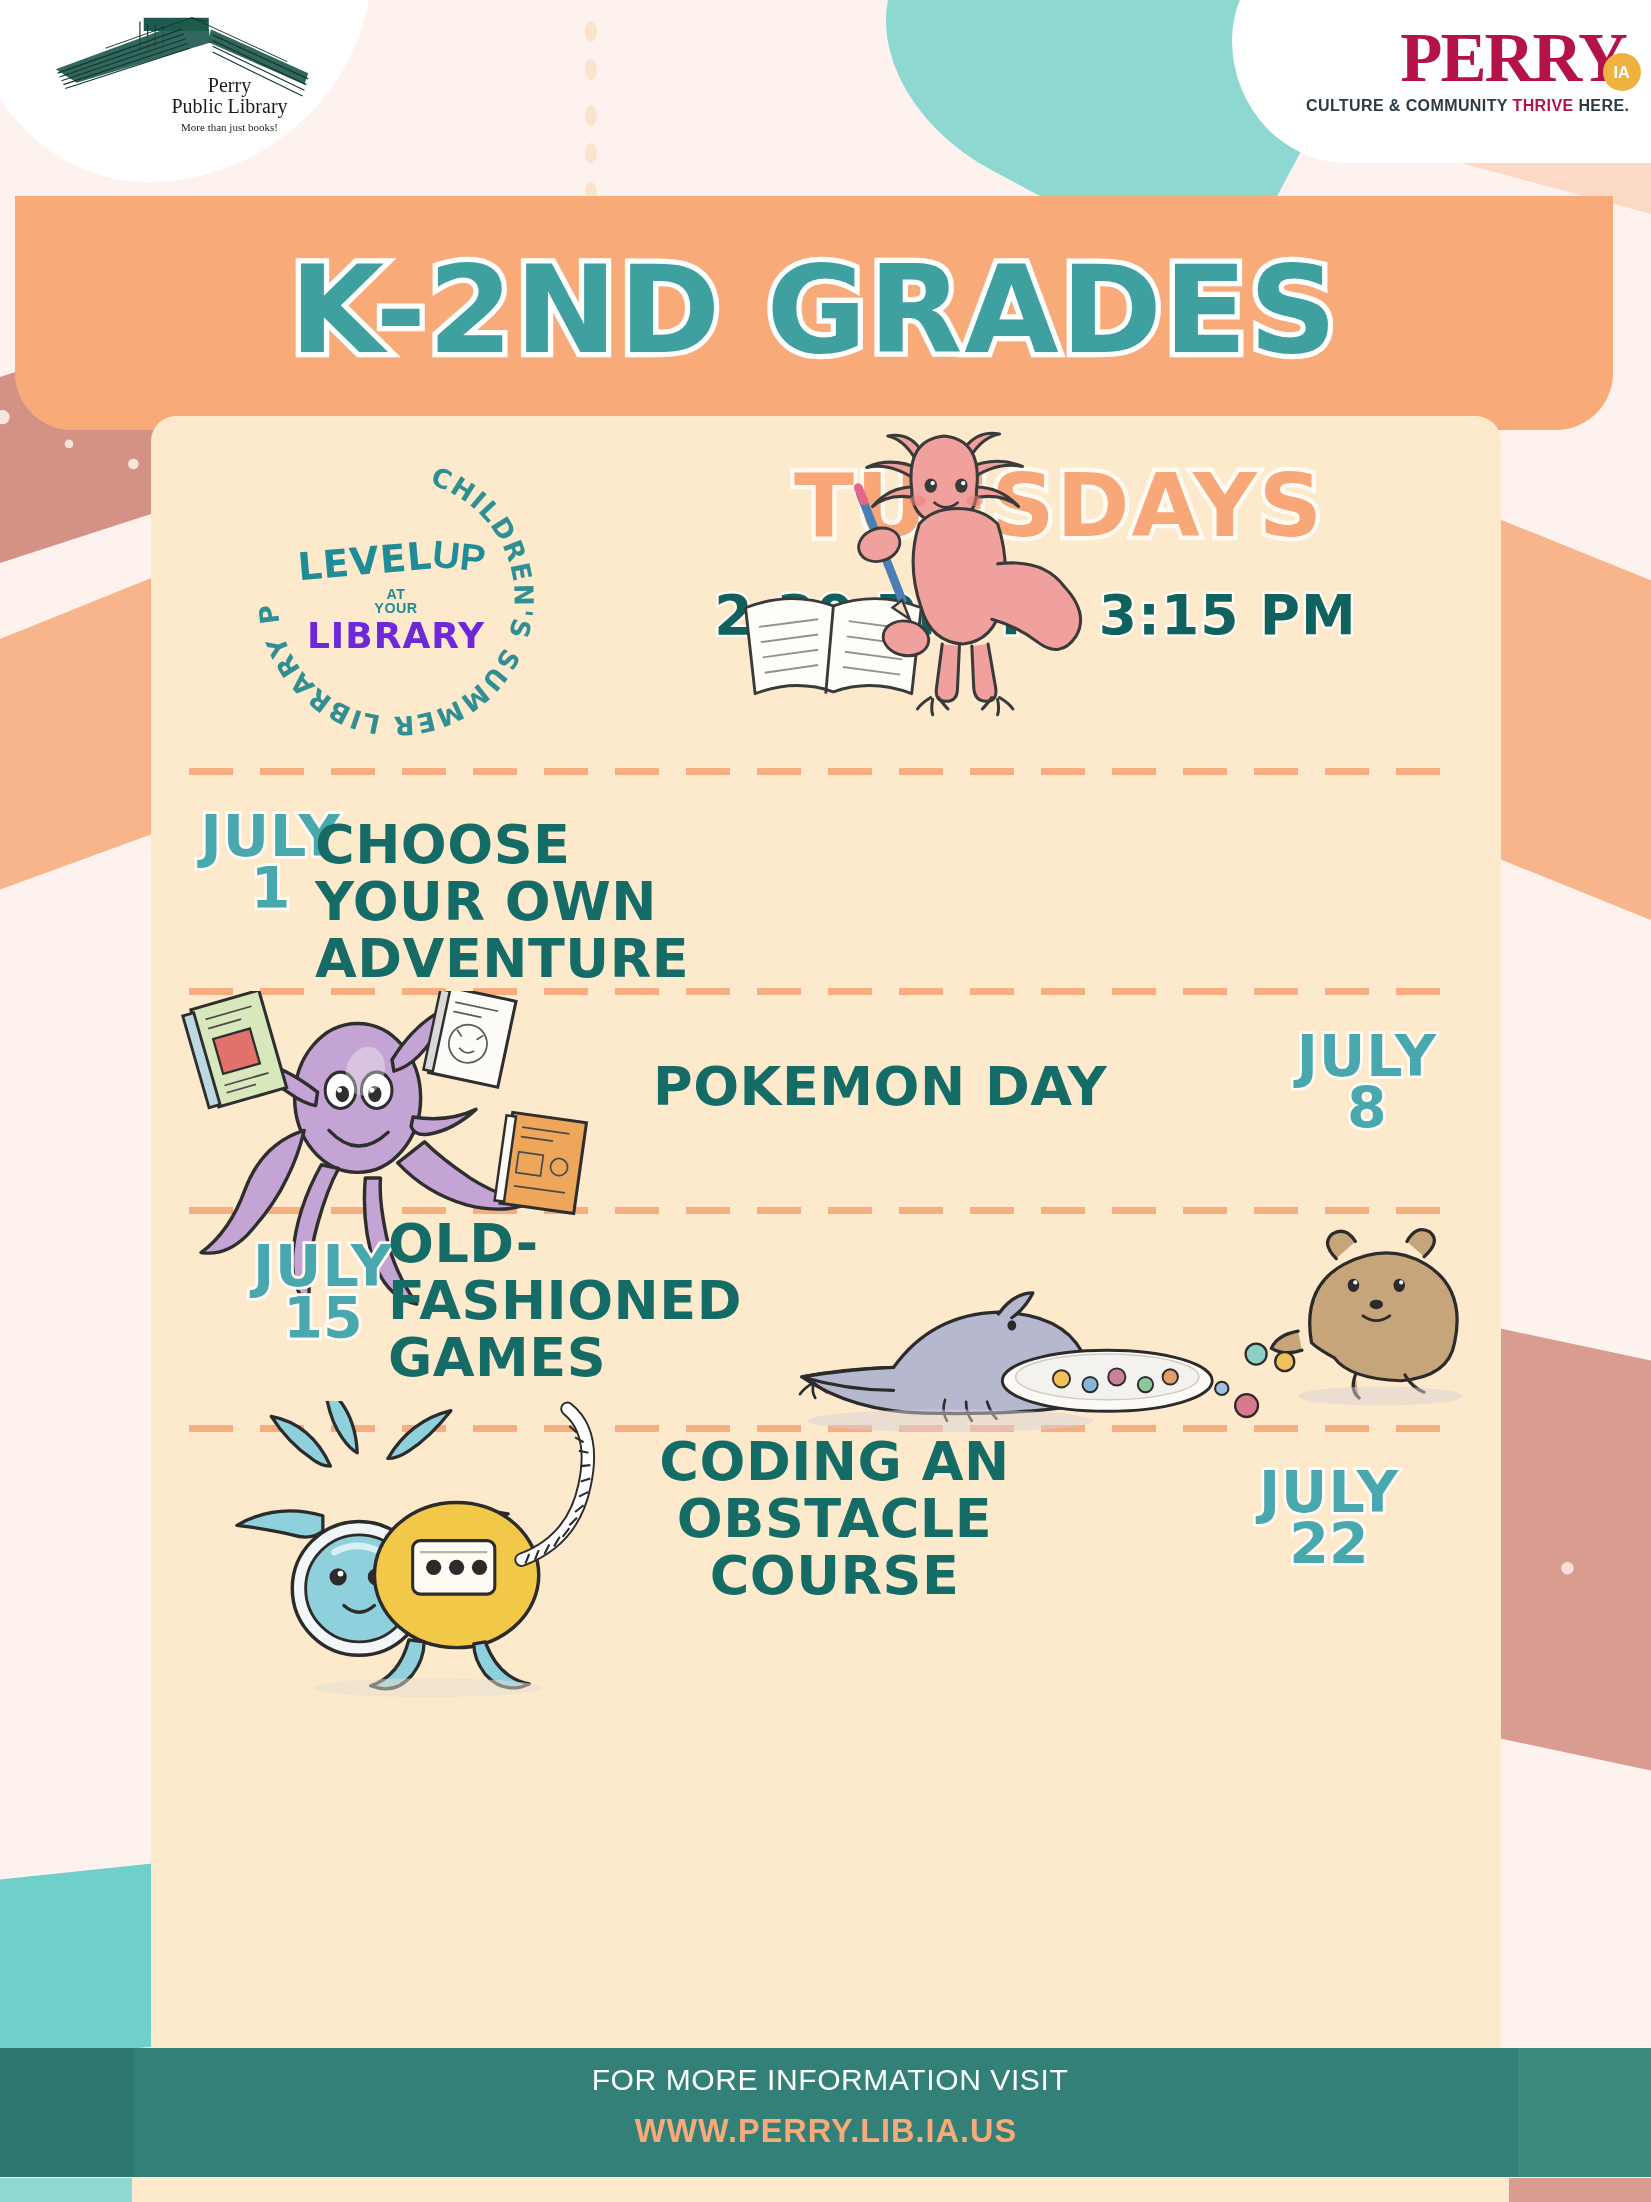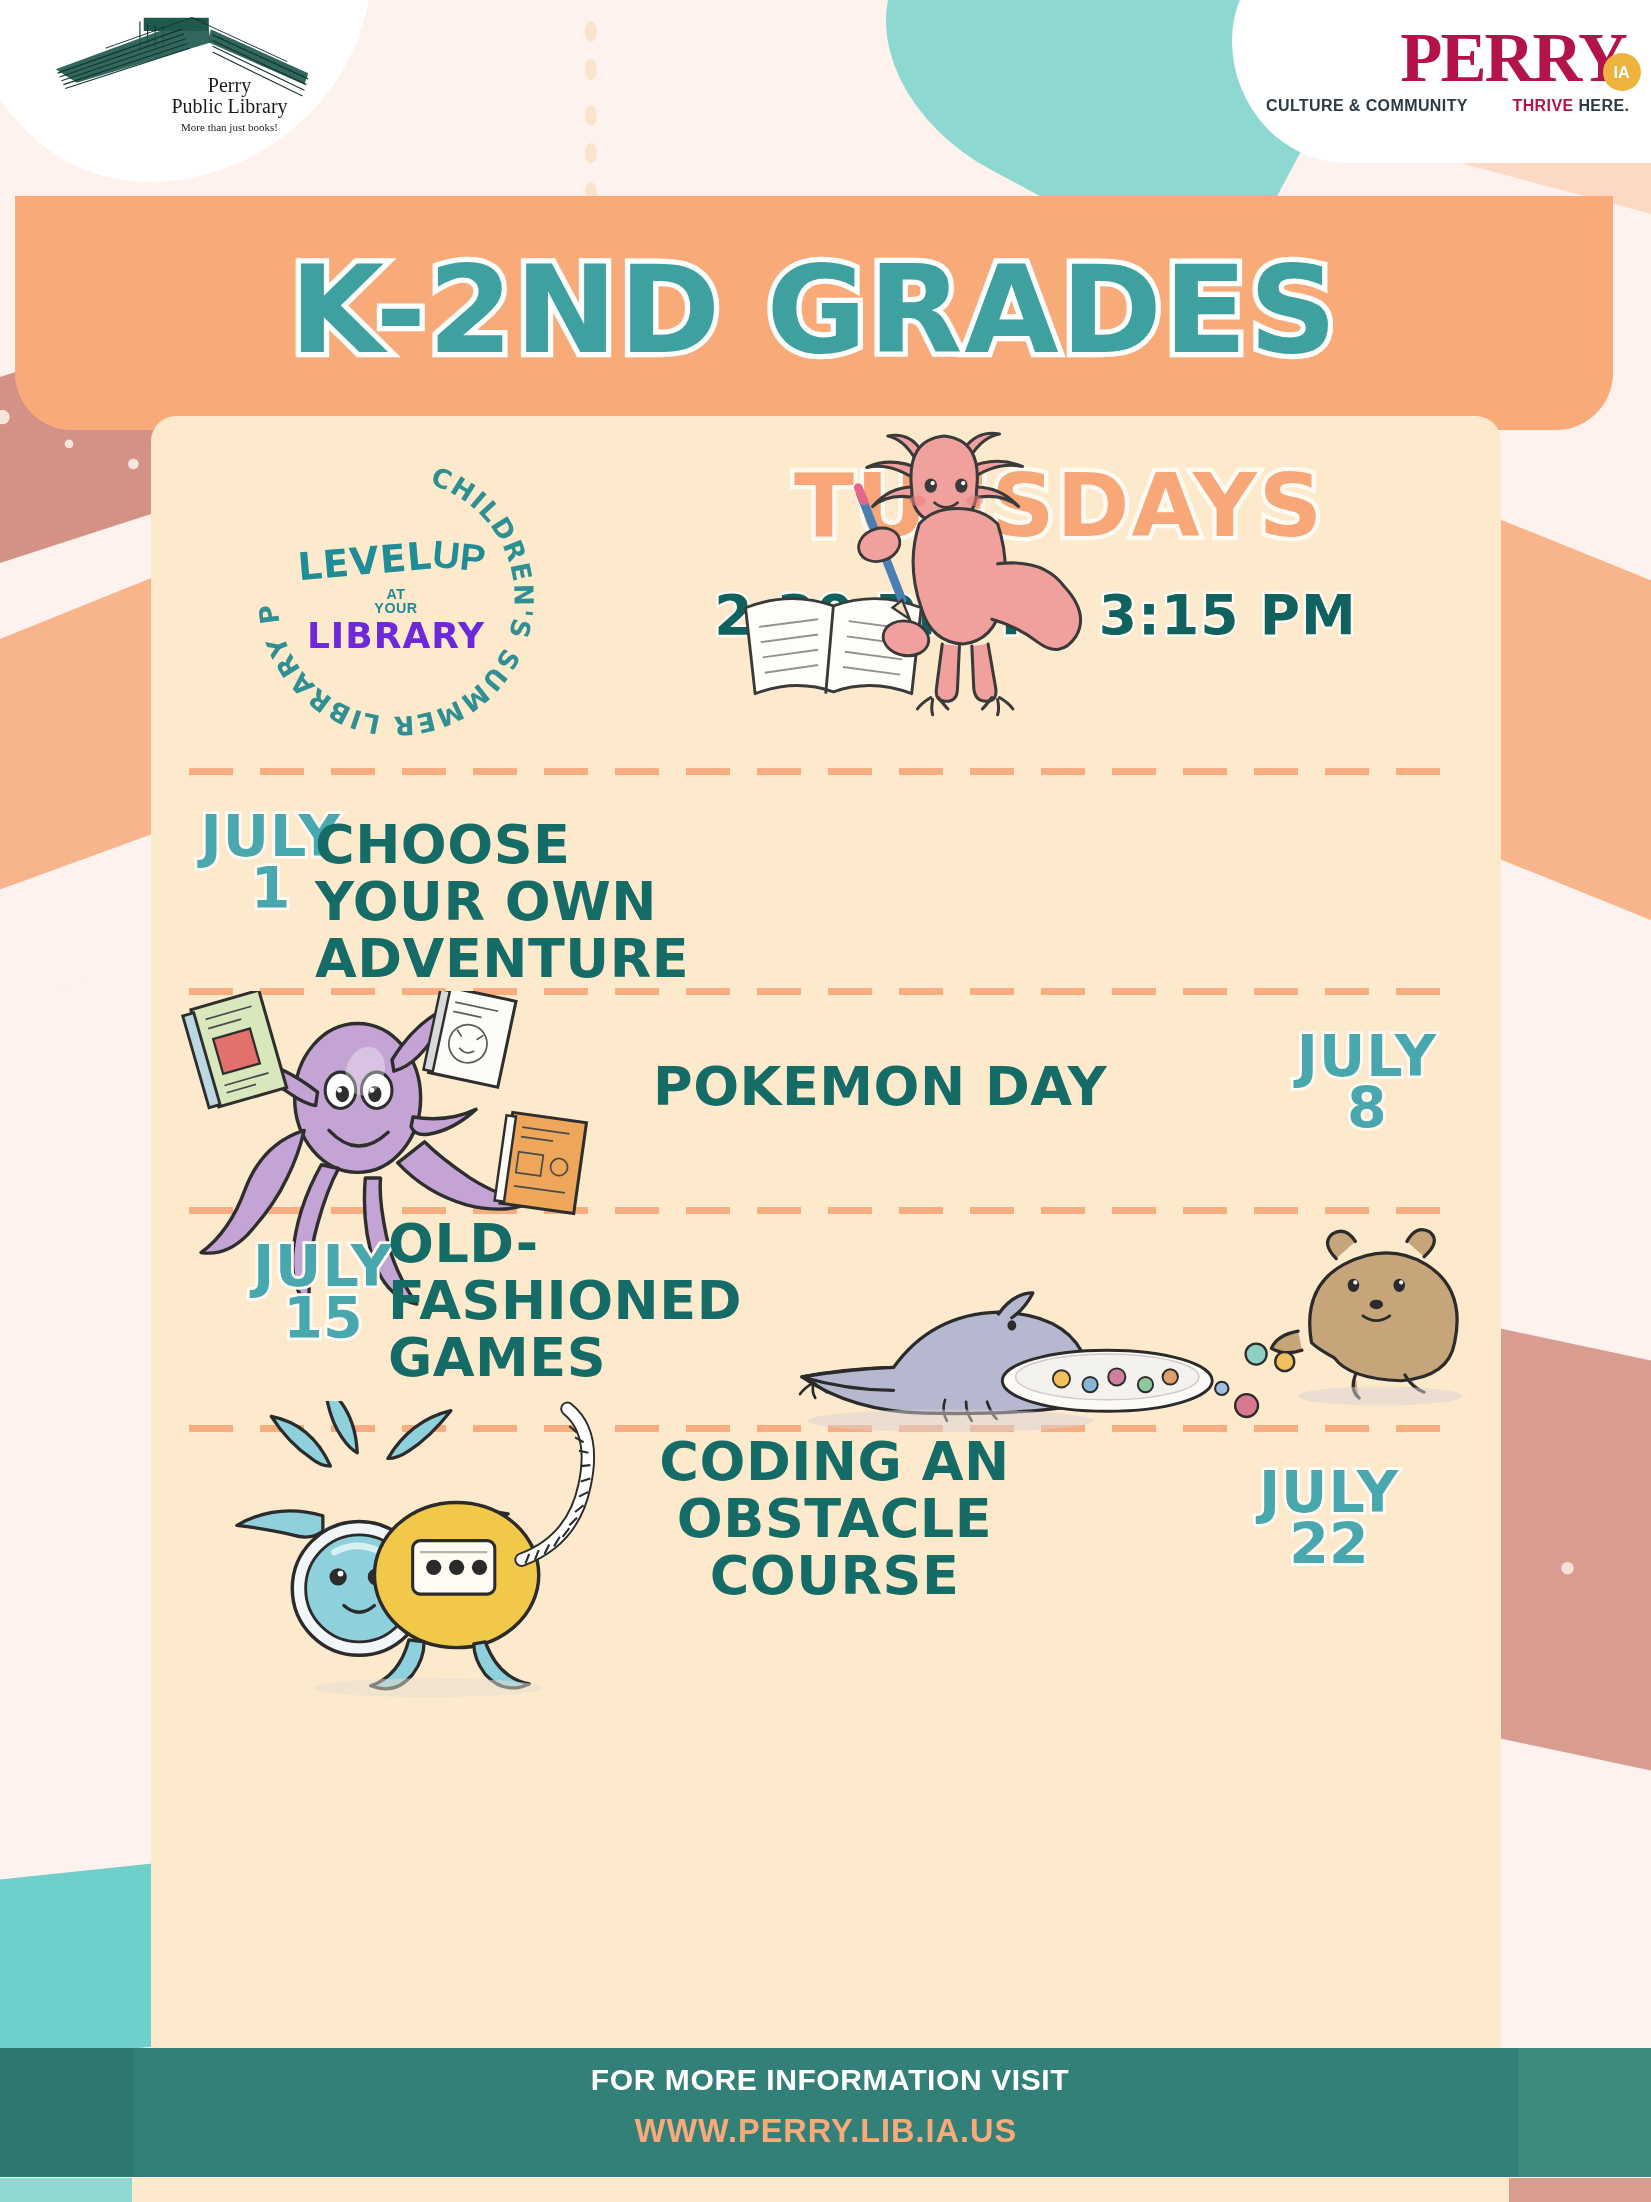--- a/index.html
+++ b/index.html
@@ -117,21 +117,21 @@
     width:38px; height:38px; border-radius:50%;
     background:#eeb33f; color:#fff; font-family:"Liberation Sans", sans-serif;
     font-size:16.3px; font-weight:bold; line-height:38px; text-align:center;
     letter-spacing:0;
   }
   .perry-tag{
     margin-top:7.6px; margin-right:5.7px;
     font-size:16px; font-weight:bold; letter-spacing:0.4px;
     color:#2b3a44; white-space:nowrap;
   }
-  .perry-tag .hl{ color:#b3124b;margin-left:40px; }
+  .perry-tag .hl{ color:#b3124b; }
 
   
   .header-banner{
     position:absolute; left:15.3px; top:196px; width:1598px; height:234px;
     background:#f8ab78; border-radius:0 0 57px 57px; z-index:3;
     display:flex; align-items:center; justify-content:center;
   }
   .grade-title{
     font-size:122px; font-weight:bold; letter-spacing:1.9px;
     color:#3fa0a0;
@@ -205,21 +205,21 @@
 
   
   .art{ position:absolute; }
 
   
   .footer{
     position:absolute; left:0; top:2048px; width:1652px; height:129px;
     background:#338079; z-index:5; text-align:center; padding-top:15.3px;
   }
   .footer .f1{
-    font-size:30px; font-weight:bold; color:#ffffff; letter-spacing:0.6px;padding-left:8px;
+    font-size:30px; font-weight:normal; color:#ffffff; letter-spacing:0.6px;padding-left:8px;
   }
   .footer .f2{
     margin-top:15.3px; font-size:32.5px; font-weight:bold; color:#f8ab78; letter-spacing:1px;
   }
   .footer-left-chip{
     position:absolute; left:0; top:2048px; width:134px; height:129px;
     background:#2e7670; z-index:6;
   }
   .footer-right-chip{
     position:absolute; right:0; top:2048px; width:134px; height:129px;

